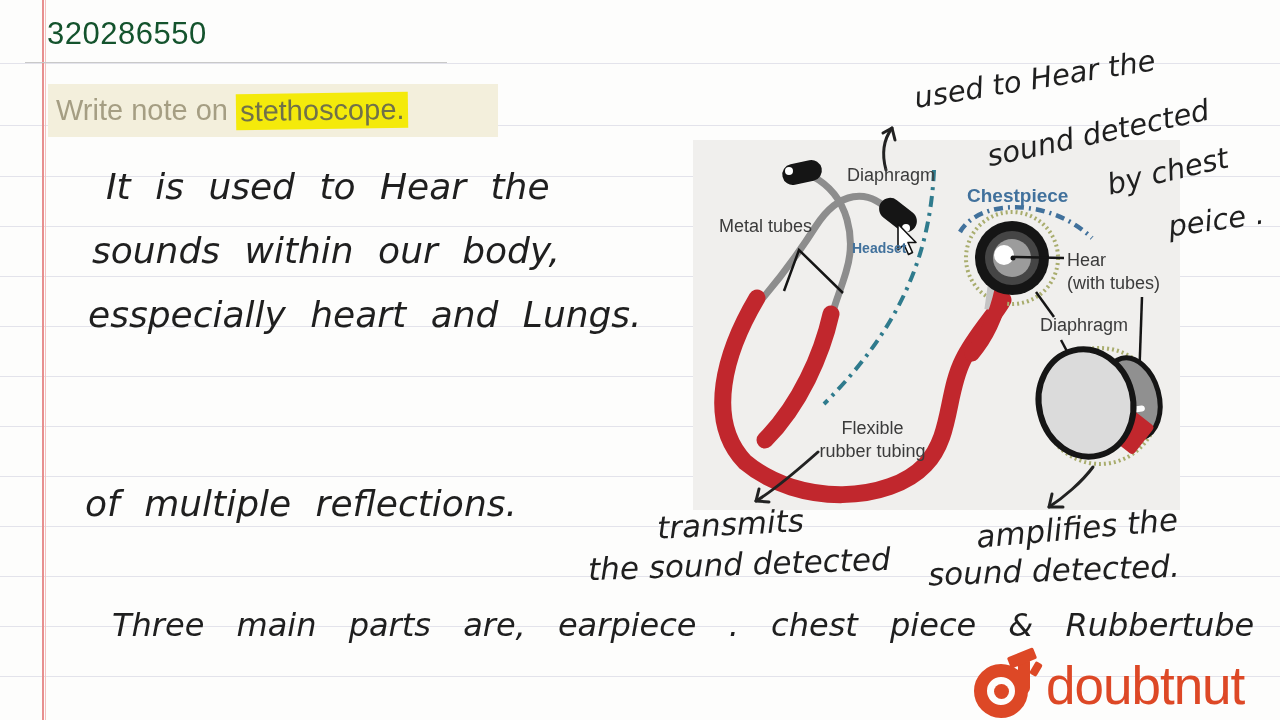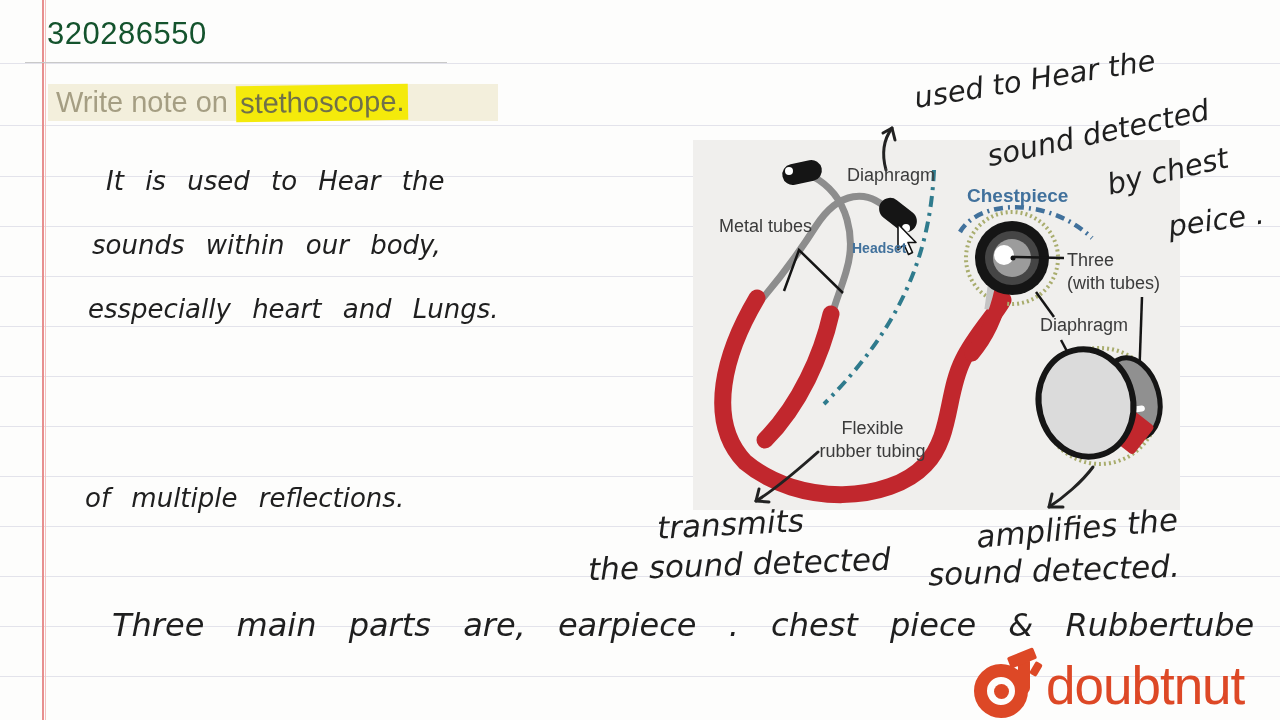--- a/index.html
+++ b/index.html
@@ -11,35 +11,35 @@
   }
   
   .rule { position:absolute; left:0; width:1280px; height:1px; background:#e3e3eb; z-index:1; }
   .margin-line  { position:absolute; top:0; left:42px; width:2px; height:720px; background:#e78f8f; z-index:3; }
   .margin-line2 { position:absolute; top:0; left:45px; width:1px; height:720px; background:#f3c0c0; z-index:3; }
 
   .qid { position:absolute; left:47px; top:16px; font-size:31px; color:#14532d; letter-spacing:.5px; z-index:4; }
   .qid-sep { position:absolute; left:25px; top:62px; width:422px; height:1px; background:#c9c9c9; z-index:4; }
 
   .banner {
-    position:absolute; left:48px; top:84px; width:450px; height:37px;
+    position:absolute; left:48px; top:84px; width:450px; height:53px;
     background:#f3efdc; z-index:4; display:flex; align-items:center; padding-left:8px;
     font-size:29px; color:#a59e83;
   }
   .banner .hl {
     display:inline-block; background:#f4ea0b; color:#70714a;
     padding:1px 4px 2px 4px; transform:rotate(-0.8deg); margin-left:8px;
   }
 
   
   .hw {
     position:absolute; z-index:6; color:#1f1f1f; white-space:nowrap;
     font-family:"DejaVu Sans", sans-serif; font-style:italic;
   }
-  .hw-main { font-size:26px; word-spacing:13px;font-style:italic; }
+  .hw-main { font-size:36px; word-spacing:13px;font-style:italic; }
   .hw1 { left:106px; top:166px; }
   .hw2 { left:92px;  top:230px; }
   .hw3 { left:88px;  top:294px; }
   .hw4 { left:108px; top:418px; }
   .hw5 { left:85px;  top:483px; }
   .hw6 { left:112px; top:606px; font-size:32px; word-spacing:22px; }
 
   .hw-ann { font-size:29px; }
   .annT1 { left:913px;  top:62px;  transform:rotate(-9deg); }
   .annT2 { left:985px;  top:116px; transform:rotate(-12deg); }
@@ -164,21 +164,21 @@
     </g>
 
     <polygon points="898,224 898,250 904,244.5 908.5,254.5 912.5,252.5 908,242.5 916,242.5" fill="#ffffff" stroke="#111111" stroke-width="1.6" stroke-linejoin="round"></polygon>
   </svg>
 
   <div class="lbl lbl-earpieces">Diaphragm</div>
   <div class="lbl lbl-metaltubes">Metal tubes</div>
   <div class="lbl lbl-headset">Headset</div>
   <div class="lbl lbl-chestpiece">Chestpiece</div>
   <div class="lbl lbl-bell">
-    <div>Three</div>
+    <div>Hear</div>
     <div>(with tubes)</div>
   </div>
   <div class="lbl lbl-diaphragm">Diaphragm</div>
   <div class="lbl lbl-flexible">
     <div>Flexible</div>
     <div>rubber tubing</div>
   </div>
 
   <div class="logo logo-icon">
     <i class="logo-ring"></i>

